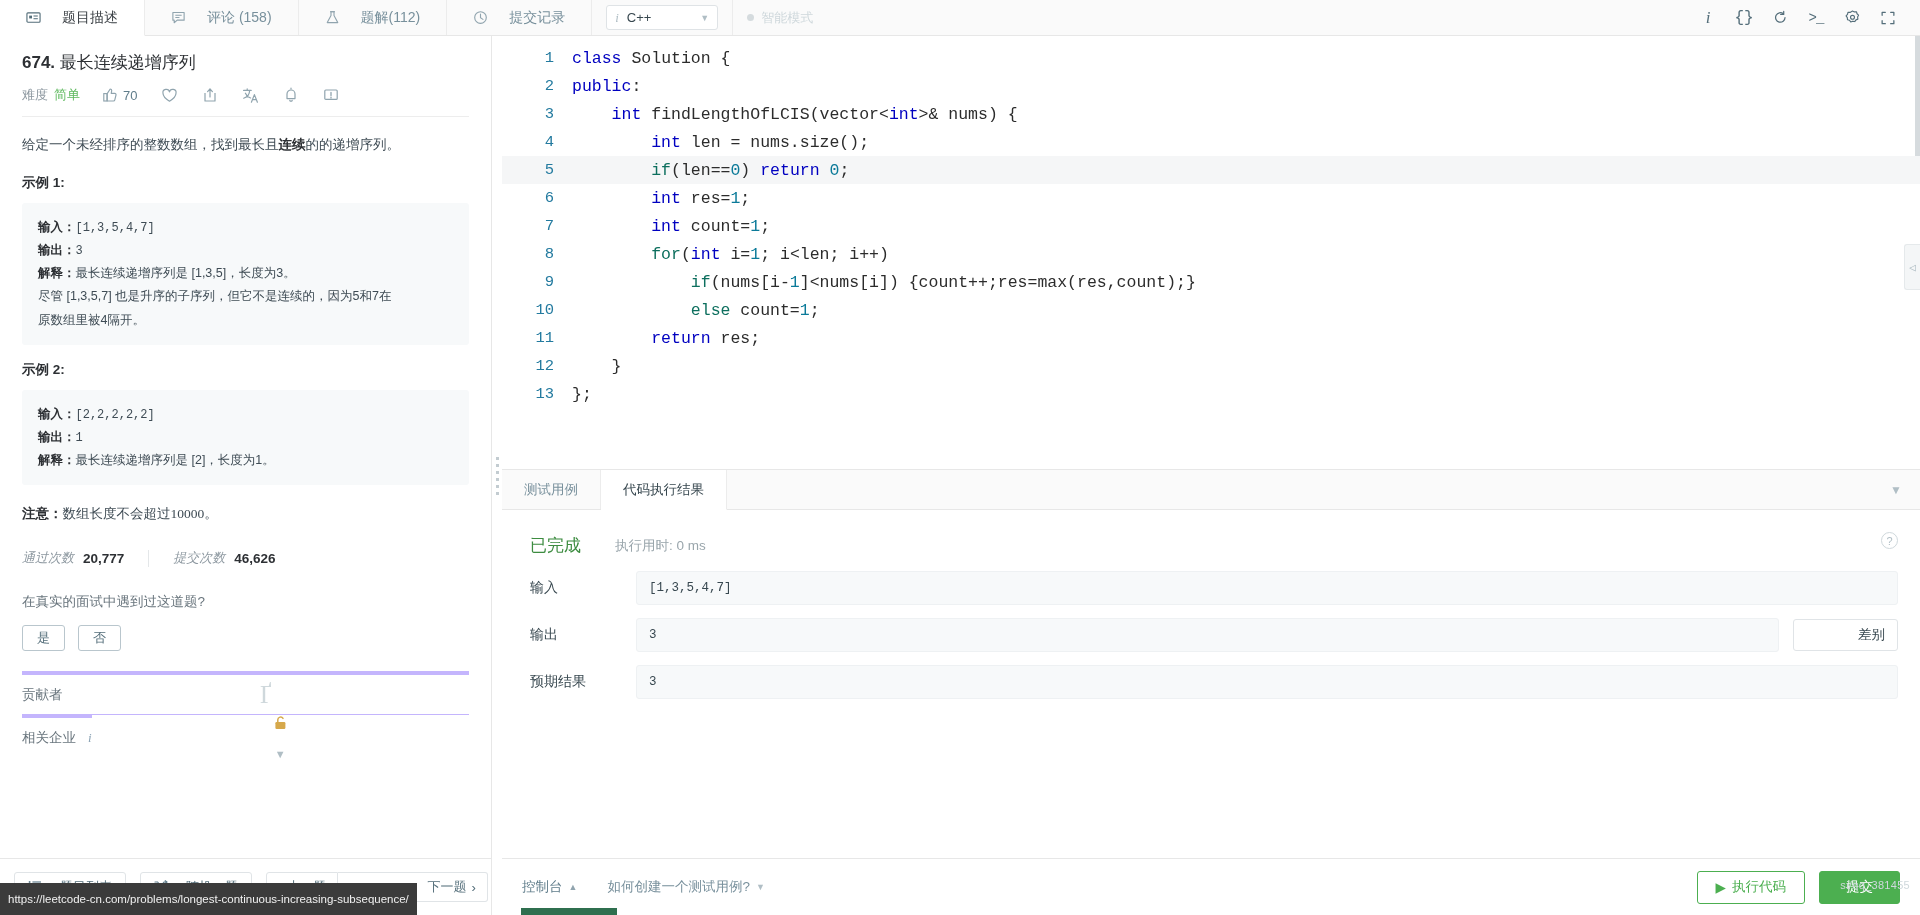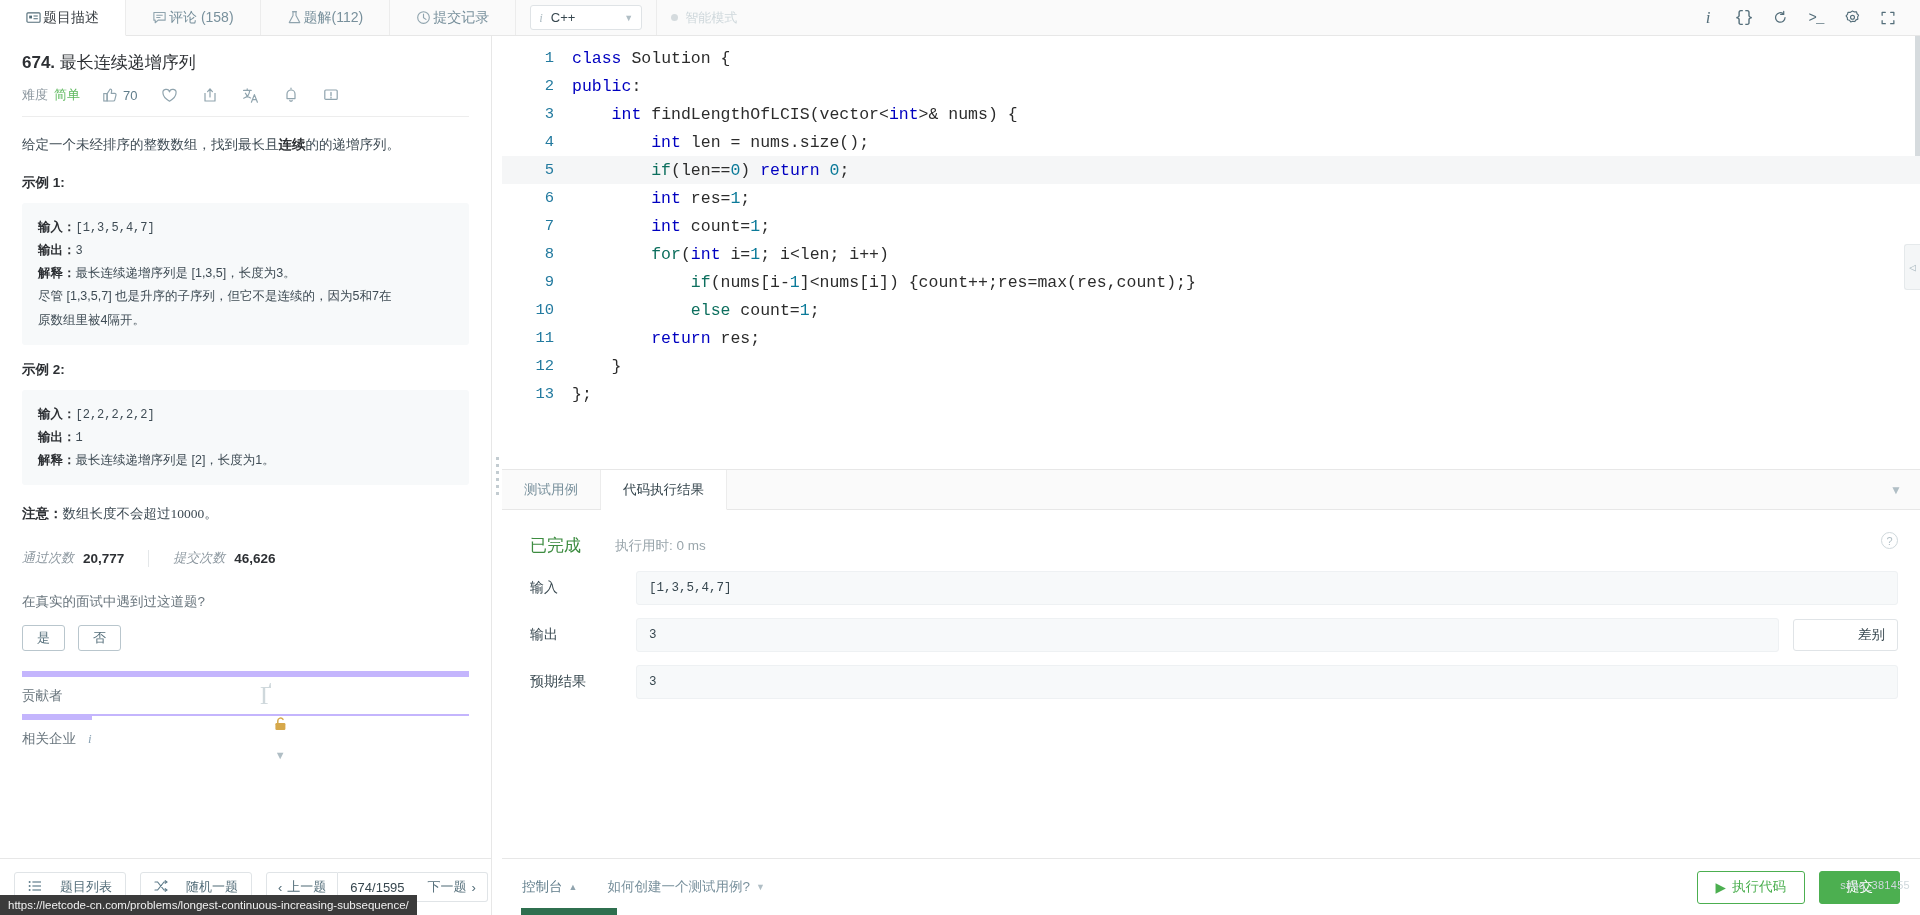--- a/index.html
+++ b/index.html
@@ -15,21 +15,21 @@
   
   .topbar {
     height: 36px; min-height: 36px;
     background: #fafafa;
     border-bottom: 1px solid #e7e7e7;
     display: flex; align-items: stretch;
     position: relative;
   }
   .tabs { display: flex; align-items: stretch; }
   .tab {
-    display: flex; align-items: center; gap: 2px;
+    display: flex; align-items: center; gap: 21px;
     padding: 0 26px;
     font-size: 14px; color: #78909c;
     border-right: 1px solid #ececec;
     cursor: pointer; white-space: nowrap;
   }
   .tab.active { background: #ffffff; color: #3b4045; border-bottom: 1px solid #ffffff; margin-bottom: -1px; }
   .tab .ic { display: inline-flex; align-items: center; }
   .tab svg { display: block; }
 
   .lang-wrap { display: flex; align-items: center; padding: 0 14px; }
@@ -121,21 +121,21 @@
   .yn-btn {
     width: 43px; height: 26px;
     border: 1px solid #b9c6cd; border-radius: 3px;
     background: #fff; color: #546e7a; font-size: 13px;
     display: flex; align-items: center; justify-content: center;
     cursor: pointer;
     font-family: "Liberation Sans", sans-serif;
   }
 
   .sec-row {
-    border-top: 6px solid #c4b5fd;
+    border-top: 4px solid #c4b5fd;
     height: 43px; display: flex; align-items: center;
     font-size: 13.5px; color: #69757d;
     cursor: pointer; position: relative;
   }
   .sec-row .sub-i { font-family: "Liberation Serif", serif; font-style: italic; color: #8ba3b5; margin-left: 12px; font-size: 13px; }
   .sec-row .right { margin-left: auto; display: flex; align-items: center; gap: 14px; }
   .lock-ic { color: #d6a84b; }
   .chev { color: #b0bec5; font-size: 11px; }
   .contrib-logo { color: #cfd8dc; font-size: 25px; line-height: 1; font-family: "Liberation Serif", serif; }
 
@@ -279,21 +279,21 @@
   .btn-submit {
     height: 33px; padding: 0 26px; border-radius: 3px;
     background: #4caf50; border: 1px solid #4caf50; color: #fff;
     font-size: 13.5px; display: flex; align-items: center;
     cursor: pointer; font-family: "Liberation Sans", sans-serif;
   }
 
   
   .status-url {
     position: absolute; left: 0; bottom: 0;
-    height: 20px; background: #3b3b3b; color: #f1f1f1;
+    height: 32px; background: #3b3b3b; color: #f1f1f1;
     font-size: 11.5px; display: flex; align-items: center;
     padding: 10px 8px; z-index: 50; white-space: nowrap;
   }
   .taskbar-tab {
     position: absolute; left: 521px; bottom: 0; width: 96px; height: 7px;
     background: #2f6f4f; z-index: 49;
   }
   .watermark {
     position: absolute; right: 10px; bottom: 24px;
     font-size: 11px; color: #cfd8dc; z-index: 40; letter-spacing: .3px;

